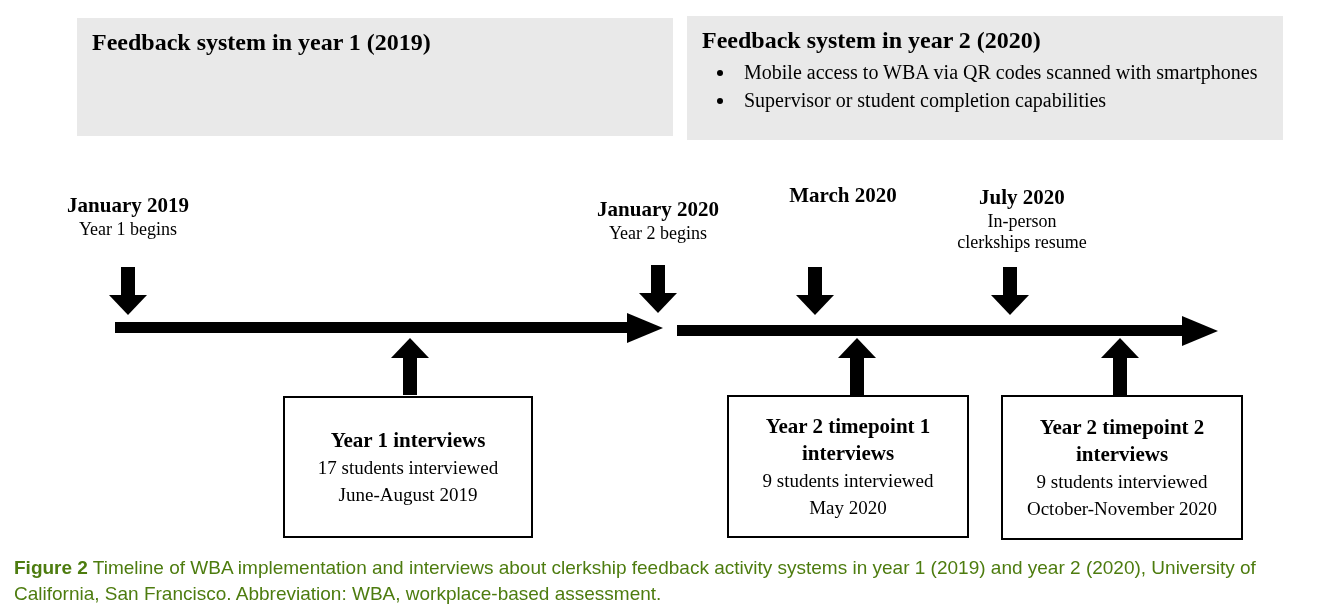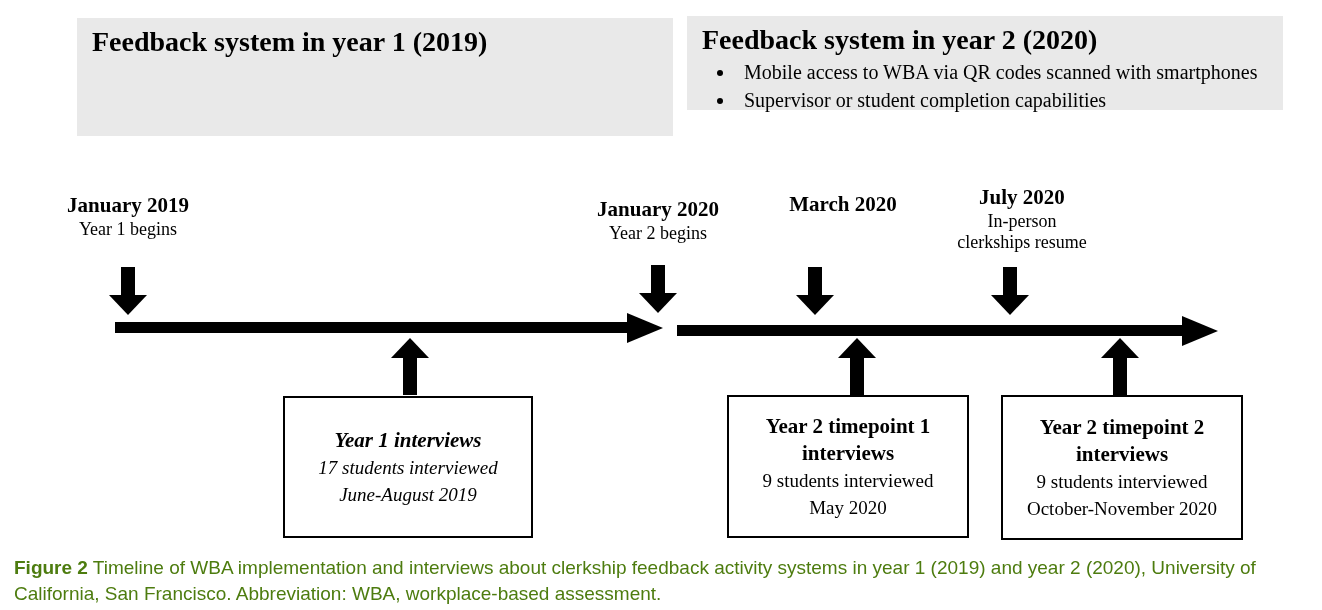--- a/index.html
+++ b/index.html
@@ -6,33 +6,33 @@
   .canvas {
     position:relative; width:1322px; height:610px; background:#ffffff;
     font-family:"Liberation Serif", serif; color:#000; overflow:hidden;
   }
 
   
   .sysbox {
     position:absolute; background:#e9e9e9; box-sizing:border-box;
     padding:9px 16px 8px 15px;
   }
-  .sysbox .sys-title { margin:0; font-size:28px; font-weight:bold; line-height:30px; }
+  .sysbox .sys-title { margin:0; font-size:24px; font-weight:bold; line-height:30px; }
   .sysbox ul { margin:3px 0 0 0; padding-left:34px; font-size:20px; line-height:28px; }
   .sysbox li { padding-left:8px; }
   .sysbox1 { left:77px; top:18px; width:596px; height:118px; }
-  .sysbox2 { left:687px; top:16px; width:596px; height:94px; }
+  .sysbox2 { left:687px; top:16px; width:596px; height:124px; }
 
   
   .event { position:absolute; transform:translateX(-50%); text-align:center; }
   .event .date { font-weight:bold; font-size:21px; line-height:24px; white-space:nowrap; }
   .event .desc { font-size:18px; line-height:21px; margin-top:2px; }
   .ev1 { left:128px; top:193px; }
   .ev2 { left:658px; top:197px; }
-  .ev3 { left:843px; top:192px; width:200px; }
+  .ev3 { left:843px; top:183px; width:200px; }
   .ev4 { left:1022px; top:185px; width:145px; }
   .ev1 .desc, .ev2 .desc { white-space:nowrap; }
 
   
   .hline { position:absolute; height:11px; background:#000; }
   .hline1 { left:115px; top:322px; width:512px; }
   .hline2 { left:677px; top:325px; width:505px; }
   .hhead { position:absolute; width:0; height:0;
            border-top:15px solid transparent; border-bottom:15px solid transparent;
            border-left:36px solid #000; }
@@ -57,21 +57,21 @@
   .ua1 { left:391px; top:338px; }
   .ua2 { left:838px; top:338px; }
   .ua3 { left:1101px; top:338px; }
 
   
   .ibox { position:absolute; border:2px solid #000; box-sizing:border-box;
           display:flex; flex-direction:column; justify-content:center;
           text-align:center; background:#fff; }
   .ibox .ititle { font-weight:bold; font-size:21px; line-height:27px; padding:0 6px; }
   .ibox .iline { font-size:19px; line-height:27px; }
-  .iboxA { left:283px; top:396px; width:250px; height:142px;font-style:italic; }
+  .iboxA { left:283px; top:396px; width:250px; height:142px; }
   .iboxB { left:727px; top:395px; width:242px; height:143px; }
   .iboxC { left:1001px; top:395px; width:242px; height:145px; }
 
   
   .caption {
     position:absolute; left:14px; top:555px; width:1298px;
     font-family:"Liberation Sans", sans-serif; font-size:19px;
     line-height:26px; color:#4d7c0f;
   }
   .caption .cap-label { font-weight:bold; }

